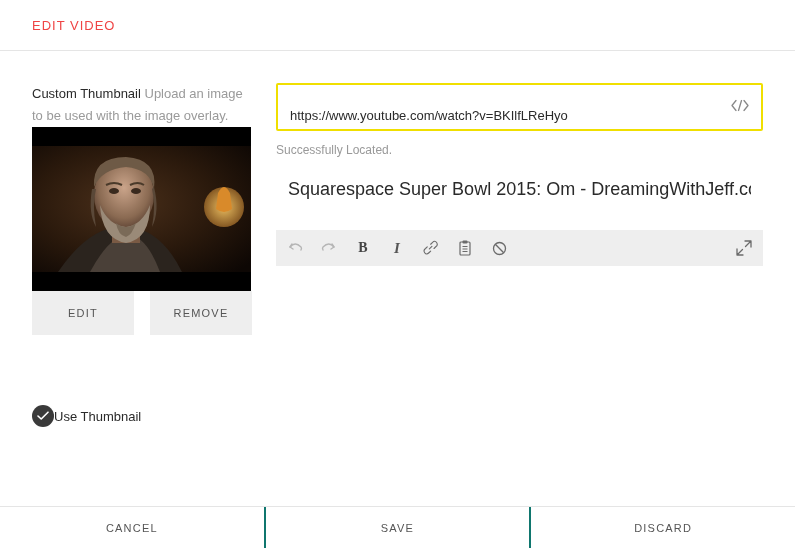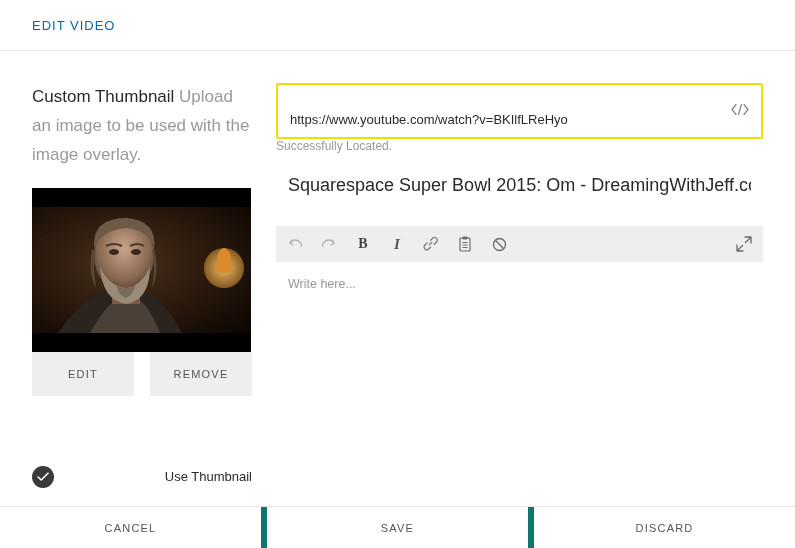--- a/index.html
+++ b/index.html
@@ -14,37 +14,36 @@
     position: relative;
   }
   .header {
     padding: 18px 32px 17px;
     border-bottom: 1px solid #e5e5e5;
     background: #fff;
   }
   .header-title {
     font-size: 13px;
     letter-spacing: 1px;
-    color: #0369a1;
+    color: #ef4444;
     font-weight: 400;
   }
   .content {
     display: flex;
     padding: 32px 32px 0 32px;
     gap: 24px;
   }
   .left-col {
     width: 220px;
     flex-shrink: 0;
   }
   .ct-label {
-    font-size: 17px;
+    font-size: 13px;
     line-height: 1.7;
     color: #9a9a9a;
-    margin-bottom: 18px;
   }
   .ct-label .strong { color: #2a2a2a; }
   .thumb {
     width: 219px;
     height: 164px;
     background: #000;
     position: relative;
     overflow: hidden;
   }
   .thumb svg { display: block; }
@@ -60,23 +59,21 @@
     border: none;
     font-size: 11px;
     letter-spacing: 1.2px;
     color: #555;
     cursor: pointer;
     font-family: inherit;
   }
   .use-thumb {
     display: flex;
     align-items: center;
-    gap: 12px;
     margin-top: 70px;
-    justify-content: space-between;
   }
   .check-circle {
     width: 22px;
     height: 22px;
     border-radius: 50%;
     background: #3a3a3a;
     display: flex;
     align-items: center;
     justify-content: center;
     cursor: pointer;
@@ -87,25 +84,25 @@
     color: #2a2a2a;
   }
   .right-col {
     flex: 1;
     min-width: 0;
   }
   .url-wrap {
     position: relative;
     border: 2px solid #f0df00;
     border-radius: 2px;
-    height: 56px;
+    height: 48px;
     display: flex;
     align-items: center;
     padding: 16px 40px 0 12px;
-    margin-bottom: 0;
+    margin-bottom: 12px;
   }
   .url-input {
     border: none;
     outline: none;
     width: 100%;
     font-size: 13px;
     color: #2a2a2a;
     font-family: inherit;
     background: transparent;
   }
@@ -181,21 +178,21 @@
     position: absolute;
     left: 0; right: 0; bottom: 0;
     height: 42px;
     border-top: 1px solid #e5e5e5;
     display: flex;
     background: #fff;
   }
   .footer-btn {
     flex: 1;
     border: none;
-    border-right: 6px solid #0f766e;
+    border-right: 2px solid #0f766e;
     background: #fff;
     font-size: 11px;
     letter-spacing: 1.2px;
     color: #555;
     cursor: pointer;
     font-family: inherit;
   }
   .footer-btn:last-child { border-right: none; }
 </style>
 </head>
@@ -324,23 +321,20 @@
               <line x1="3.3" y1="3.3" x2="11.7" y2="11.7" stroke="#6b6b6b" stroke-width="1.3"></line>
             </svg>
         </span>
         <span class="tb-icon expand-icon">
           <svg width="16" height="16" viewBox="0 0 16 16">
             <path d="M9 1 L15 1 L15 7 M15 1 L9.5 6.5" stroke="#6b6b6b" stroke-width="1.3" fill="none" stroke-linecap="round" stroke-linejoin="round"></path>
             <path d="M7 15 L1 15 L1 9 M1 15 L6.5 9.5" stroke="#6b6b6b" stroke-width="1.3" fill="none" stroke-linecap="round" stroke-linejoin="round"></path>
           </svg>
         </span>
       </div>
-      <div class="editor-body">
-        <span class="editor-placeholder">Write here...</span>
-      </div>
     </div>
   </div>
 </div>
 
 <div class="footer">
   <button class="footer-btn">CANCEL</button>
   <button class="footer-btn">SAVE</button>
   <button class="footer-btn">DISCARD</button>
 </div>
 

